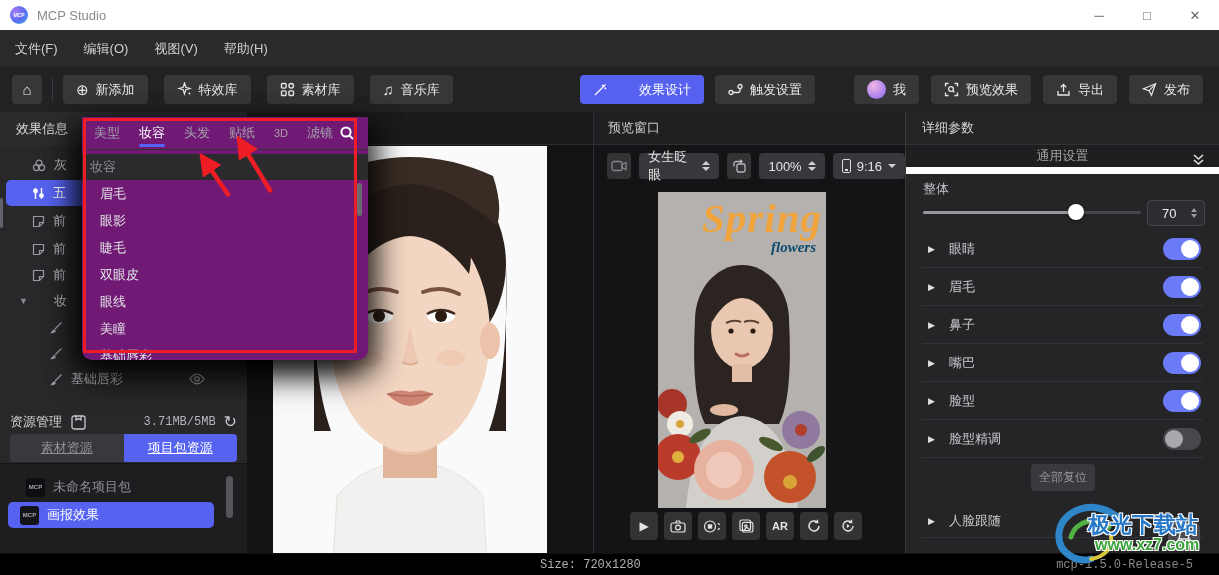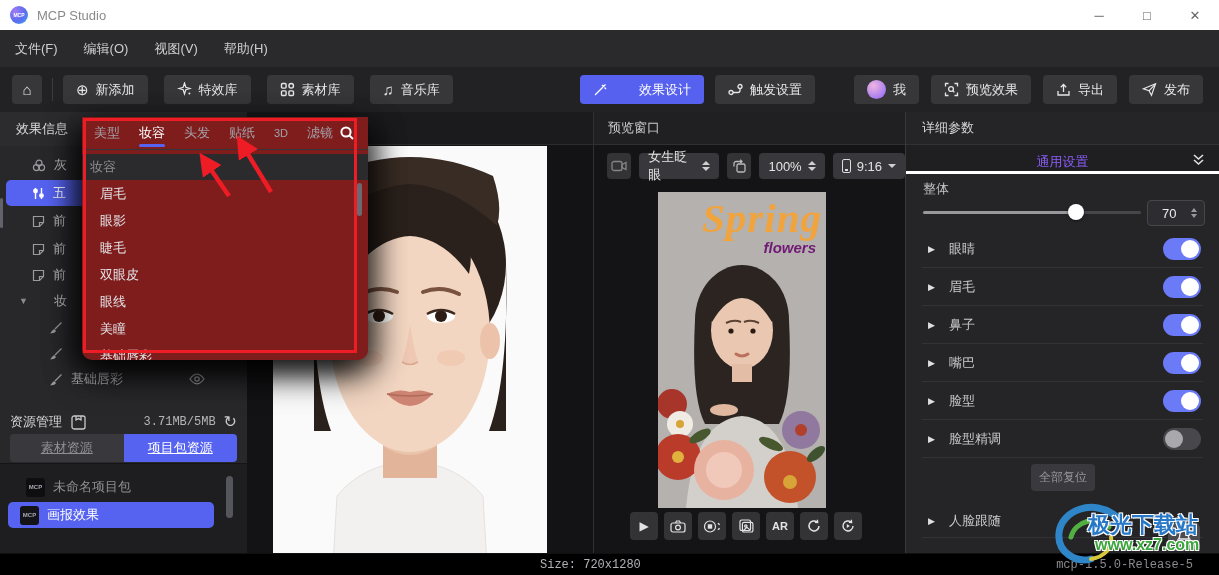--- a/index.html
+++ b/index.html
@@ -72,30 +72,30 @@
   .pv-select{height:26px;border-radius:4px;background:#38383c;color:#e3e3e3;display:flex;align-items:center;gap:6px;padding:0 9px;cursor:pointer;}
   .updown{display:flex;flex-direction:column;gap:2px;}
   .t-up{width:0;height:0;border-left:4px solid transparent;border-right:4px solid transparent;border-bottom:4px solid #cfcfcf;}
   .t-dn{width:0;height:0;border-left:4px solid transparent;border-right:4px solid transparent;border-top:4px solid #cfcfcf;}
   .phone{width:9px;height:14px;border:1.5px solid #dcdcdc;border-radius:2px;position:relative;}
   .phone:after{content:"";position:absolute;left:2px;bottom:1px;width:3px;height:2px;background:#dcdcdc;}
 
   .poster{position:absolute;left:64px;top:80px;width:168px;height:316px;background:#b7b3b0;overflow:hidden;}
   .poster-title{position:absolute;left:8px;top:2px;right:6px;font-family:"Liberation Serif",serif;font-style:italic;font-weight:bold;
                 font-size:41px;color:#f1a33c;letter-spacing:1px;margin-left:36px;}
-  .poster-sub{position:absolute;right:10px;top:47px;font-family:Liberation Sans, sans-serif;font-style:italic;font-weight:bold;
-              font-size:15px;color:#701a75;}
+  .poster-sub{position:absolute;right:10px;top:47px;font-family:Liberation Serif, serif;font-style:italic;font-weight:bold;
+              font-size:15px;color:#0c4a6e;}
   .pv-bottom{position:absolute;left:36px;bottom:13px;display:flex;gap:6px;}
   .pv-bottom .pv-btn{width:28px;height:28px;color:#e3e3e3;}
   .ar-txt{font-size:11px;font-weight:bold;color:#e3e3e3;}
 
   
   .rp{position:absolute;top:112px;left:905px;right:0;bottom:22px;background:#252528;border-left:1px solid #39393c;}
   .rp-header{height:33px;display:flex;align-items:center;padding-left:16px;color:#d6d6d6;border-bottom:1px solid #323236;}
-  .rp-section{height:29px;display:flex;align-items:flex-end;justify-content:center;background:#1f1f22;border-bottom:3px solid #ffffff;color:#8b5cf6;position:relative;}
+  .rp-section{height:29px;display:flex;align-items:center;justify-content:center;background:#1f1f22;border-bottom:7px solid #ffffff;color:#a3a3a3;position:relative;}
   .rp-chevrons{position:absolute;right:14px;top:8px;color:#e0e0e0;}
   .rp-overall-label{position:absolute;left:17px;top:68px;color:#c4c4c8;}
   .slider{position:absolute;left:17px;top:99px;width:218px;height:3px;border-radius:2px;
           background:linear-gradient(to right,#97979c 0 70%,#46464b 70%);}
   .slider-thumb{position:absolute;left:calc(70% - 8px);top:-7px;width:16px;height:16px;border-radius:50%;background:#fff;box-shadow:0 1px 3px rgba(0,0,0,.5);}
   .numbox{position:absolute;left:241px;top:88px;width:58px;height:26px;background:#2d2d31;border:1px solid #46464b;border-radius:4px;
           display:flex;align-items:center;padding-left:14px;color:#ececec;}
   .numbox .updown{position:absolute;right:7px;}
   .numbox .t-up{border-bottom-color:#9a9a9e;border-left-width:3.5px;border-right-width:3.5px;}
   .numbox .t-dn{border-top-color:#9a9a9e;border-left-width:3.5px;border-right-width:3.5px;}
@@ -111,21 +111,21 @@
              display:flex;align-items:center;justify-content:center;font-size:12px;cursor:pointer;}
   .follow-row{position:absolute;left:16px;right:16px;top:392px;height:34px;display:flex;align-items:center;border-bottom:1px solid #333337;}
   .follow-row .exp{font-size:9px;color:#e0e0e0;margin:0 14px 0 6px;}
 
   
   .statusbar{position:absolute;left:0;right:0;bottom:0;height:22px;background:#000000;border-top:1px solid #101012;}
   .status-size{position:absolute;left:540px;top:4px;color:#b2b2b6;font-family:"Liberation Mono",monospace;font-size:12px;}
   .status-ver{position:absolute;right:26px;top:4px;color:#8a8a8e;font-family:"Liberation Mono",monospace;font-size:12px;}
 
   
-  .dd{position:absolute;left:82px;top:117px;width:286px;height:243px;background:#7f1d1d;z-index:40;
+  .dd{position:absolute;left:82px;top:117px;width:286px;height:243px;background:#701a75;z-index:40;
       border-radius:0 0 10px 10px;overflow:hidden;
       box-shadow:0 16px 34px rgba(0,0,0,.7),-12px 8px 26px rgba(0,0,0,.55),12px 8px 26px rgba(0,0,0,.45);}
   .dd-tabs{height:33px;display:flex;align-items:center;gap:19px;padding-left:12px;border-bottom:1px solid #343438;position:relative;}
   .dd-tab{color:#a2a2a8;cursor:pointer;position:relative;height:100%;display:flex;align-items:center;}
   .dd-tab.active{color:#fff;}
   .dd-tab.active:after{content:"";position:absolute;left:50%;transform:translateX(-50%);bottom:2px;width:26px;height:3px;border-radius:2px;background:#5663f0;}
   .dd-tab.small{font-size:11px;}
   .dd-search{position:absolute;right:13px;top:8px;cursor:pointer;}
   .dd-group{margin-top:4px;height:26px;display:flex;align-items:center;padding-left:8px;background:#2b2b2e;color:#8d8d93;}
   .dd-item{height:27px;display:flex;align-items:center;padding-left:18px;color:#e2e2e6;cursor:pointer;}

